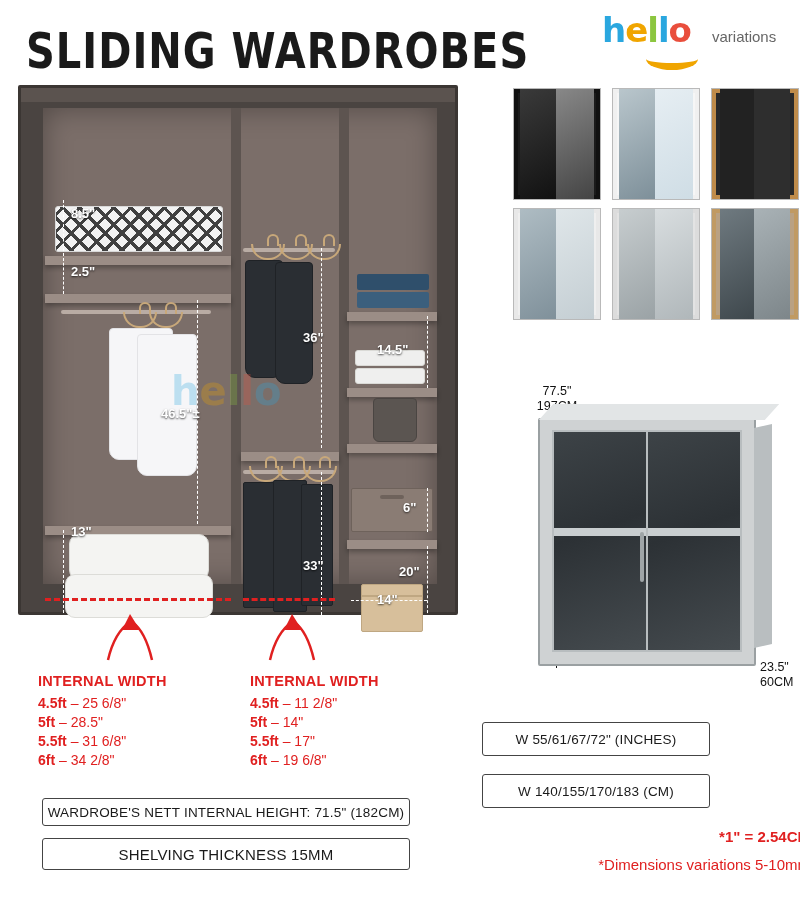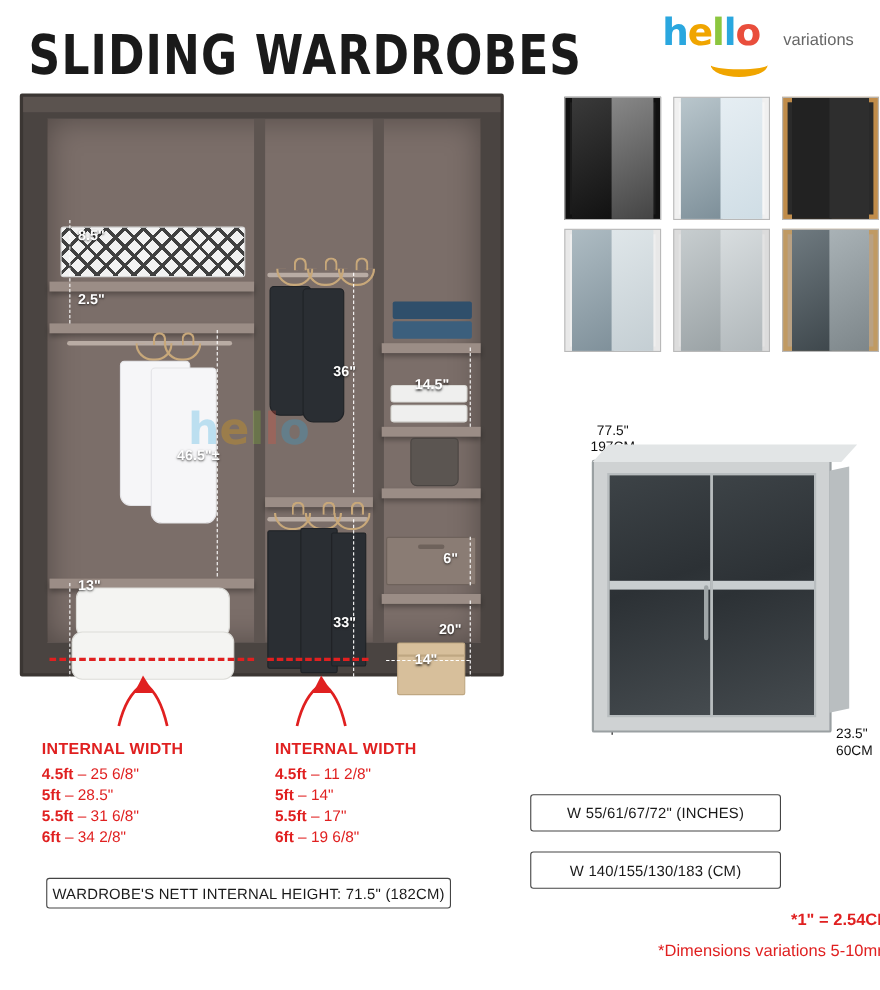--- a/index.html
+++ b/index.html
@@ -339,20 +339,21 @@
 
   <div class="iw-block" style="left:250px; top:672px;">
     <div class="iw-title">INTERNAL WIDTH</div>
     <div class="iw-row"><b>4.5ft</b> <span>– 11 2/8"</span></div>
     <div class="iw-row"><b>5ft</b> <span>– 14"</span></div>
     <div class="iw-row"><b>5.5ft</b> <span>– 17"</span></div>
     <div class="iw-row"><b>6ft</b> <span>– 19 6/8"</span></div>
   </div>
 
   <div class="box-note" style="left:42px; top:798px; width:368px; height:28px;">WARDROBE'S NETT INTERNAL HEIGHT: 71.5" (182CM)</div>
+  <div class="box-note" style="left:42px; top:838px; width:368px; height:32px; font-size:15px;">SHELVING THICKNESS 15MM</div>
 
   <div class="thumb" style="left:513px; top:88px; width:88px; height:112px; background:#111;">
     <div class="frame" style="background:#1b1b1b;"></div>
     <div class="doorA" style="left:6px; width:38px; background:linear-gradient(150deg,#3a3a3a,#111);"></div>
     <div class="doorB" style="right:6px; width:38px; background:linear-gradient(150deg,#888,#444);"></div>
   </div>
   <div class="thumb" style="left:612px; top:88px; width:88px; height:112px; background:#f0f0f0;">
     <div class="frame" style="background:#f6f6f6;"></div>
     <div class="doorA" style="left:6px; width:38px; background:linear-gradient(150deg,#b9c6cc,#7d8f99);"></div>
     <div class="doorB" style="right:6px; width:38px; background:linear-gradient(150deg,#e6eef3,#cfdde5);"></div>
@@ -396,18 +397,18 @@
     </div>
     <div class="handle" style="left:100px; top:112px;"></div>
   </div>
 
   <div class="dim-dark" style="left:760px; top:660px; width:44px; text-align:left;">
     <div>23.5"</div>
     <div>60CM</div>
   </div>
 
   <div class="box-note" style="left:482px; top:722px; width:228px; height:34px;">W 55/61/67/72" (INCHES)</div>
-  <div class="box-note" style="left:482px; top:774px; width:228px; height:34px;">W 140/155/130/183 (CM)</div>
+  <div class="box-note" style="left:482px; top:774px; width:228px; height:34px;">W 140/155/170/183 (CM)</div>
 
   <div class="footnote" style="left:560px; top:828px; width:250px; font-weight:bold;">*1" = 2.54CM</div>
   <div class="footnote" style="left:500px; top:856px; width:310px;">*Dimensions variations 5-10mm</div>
 
 </div>
 
 </body></html>

